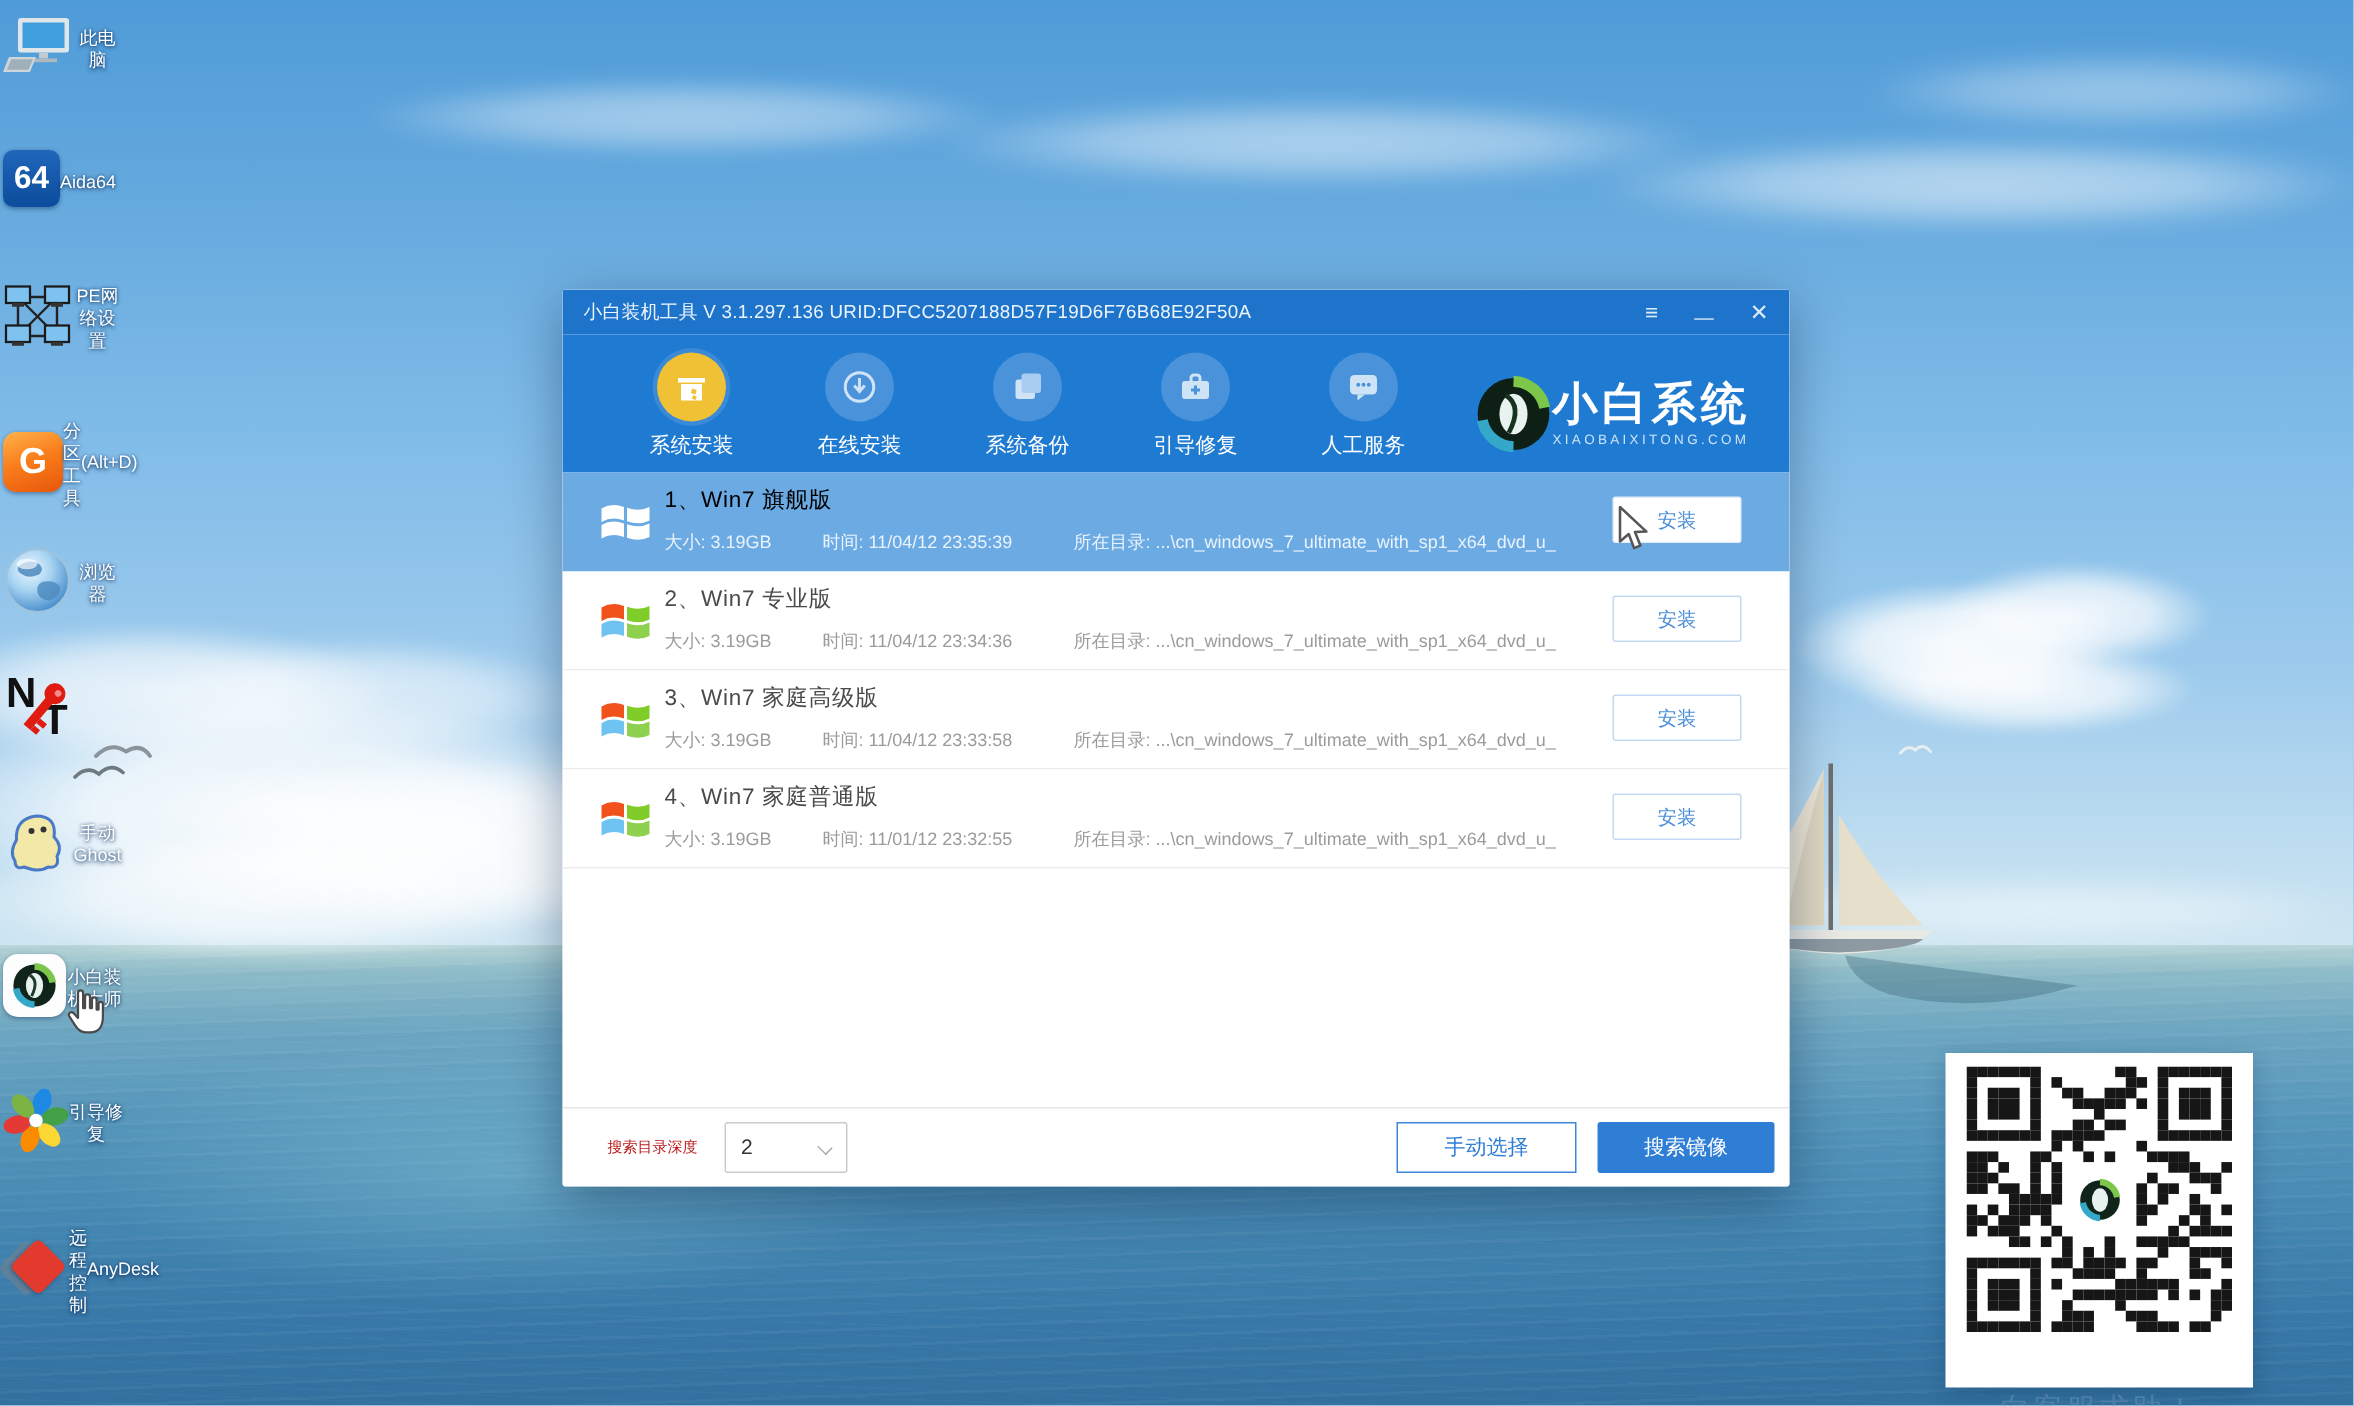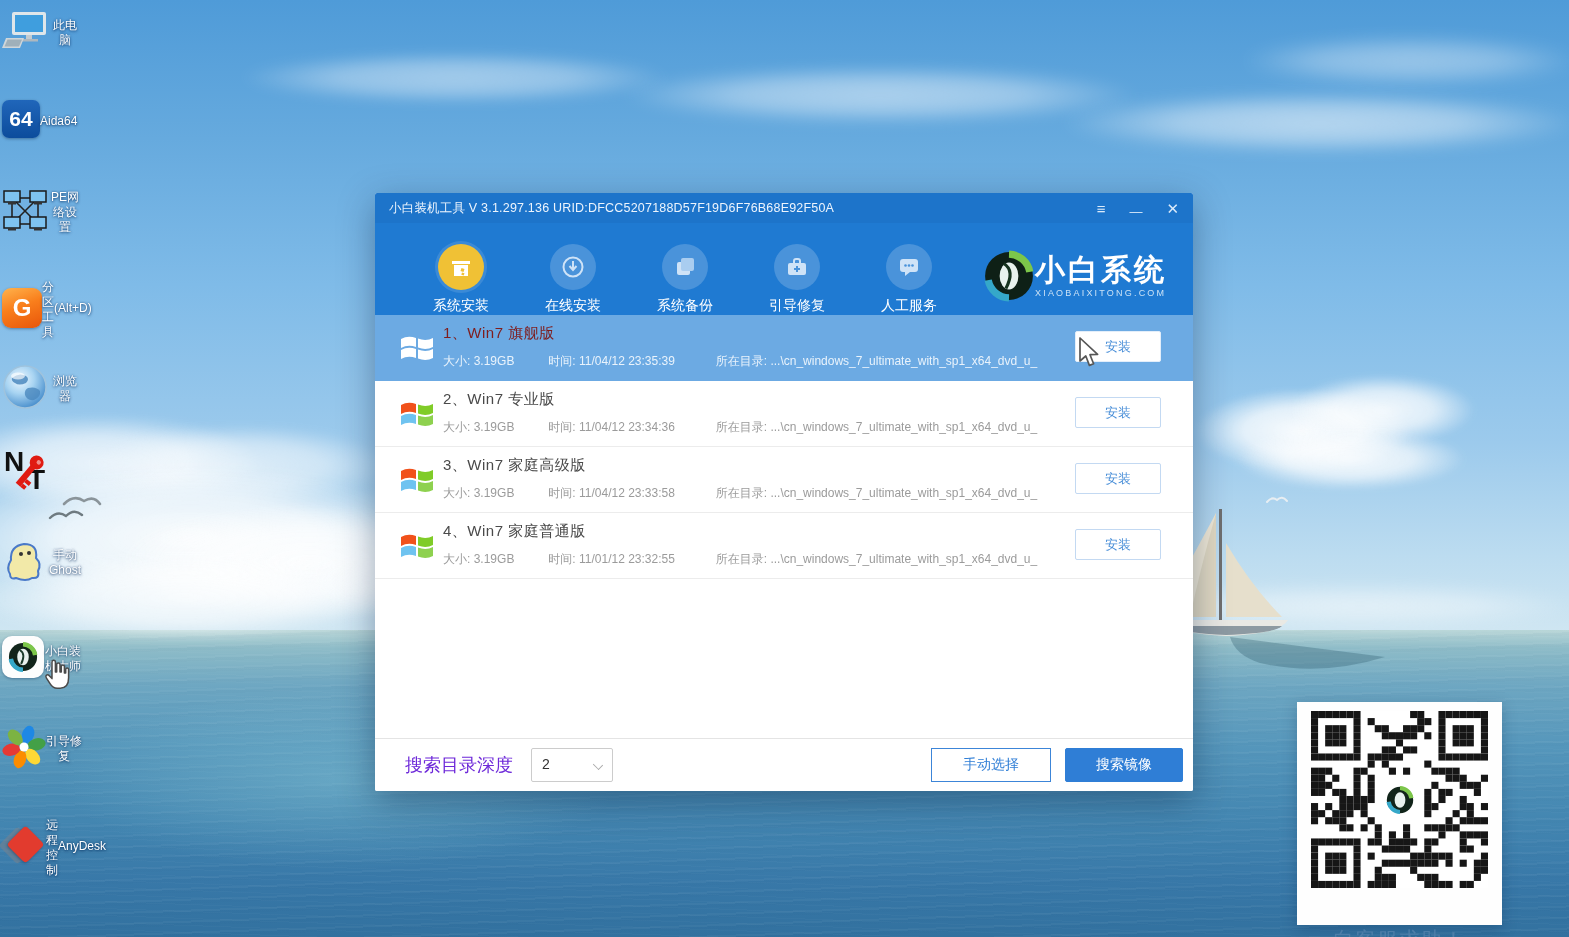--- a/index.html
+++ b/index.html
@@ -45,47 +45,47 @@
   
   .app-window { position:absolute; left:375px; top:193px; width:818px; height:598px; background:#fff;
     box-shadow:0 10px 36px rgba(0,25,60,.38); display:flex; flex-direction:column; border-radius:2px; overflow:hidden; }
   .titlebar { height:30px; flex:0 0 30px; background:#1d74ca; display:flex; align-items:center; padding:0 14px; }
   .titlebar .wtitle { font-size:12.5px; color:#ecf4fd; letter-spacing:.2px; }
   .winctl { margin-left:auto; display:flex; align-items:center; gap:24px; }
   .winctl span { color:#dcebfa; font-size:15px; line-height:1; cursor:pointer; }
   .winctl .min { font-size:13px; transform:translateY(3px); }
 
   .nav { height:92px; flex:0 0 92px; background:#1f7ad2; display:flex; padding:12px 26px 0 30px; }
-  .tab { width:112px; display:flex; flex-direction:column; align-items:center; cursor:pointer;justify-content:flex-end; }
+  .tab { width:112px; display:flex; flex-direction:column; align-items:center; cursor:pointer; }
   .tab .circ { width:46px; height:46px; border-radius:50%; background:#4a93da; display:flex; align-items:center; justify-content:center; }
   .tab.active .circ { background:#f0c135; box-shadow:0 0 0 3px rgba(255,255,255,.12); }
   .tab .tlabel { margin-top:7px; font-size:14px; color:#fff; white-space:nowrap; }
   .brand { margin-left:auto; display:flex; align-items:center; margin-top:2px; }
   .brand .btxt { display:flex; flex-direction:column; }
   .brand .bname { font-size:30px; font-weight:bold; color:#fff; letter-spacing:3px; line-height:1.05; }
   .brand .bsub { font-size:9px; letter-spacing:2.2px; color:#cbe2f6; margin-top:3px; }
 
   .oslist { flex:0 0 264px; }
   .row { position:relative; height:66px; background:#fff; border-bottom:1px solid #ececec; }
   .row.selected { background:#6caae3; border-bottom:none; }
   .row .flag { position:absolute; left:23px; top:15px; }
   .row .rtitle { position:absolute; left:68px; top:9px; font-size:15px; color:#4a4a4a; letter-spacing:.5px; }
-  .row.selected .rtitle { color:#7f1d1d; }
+  .row.selected .rtitle { color:#000000; }
   .row .meta { position:absolute; left:68px; top:38px; font-size:12px; color:#9b9b9b; white-space:nowrap; width:625px; overflow:hidden; }
   .row.selected .meta { color:#e9f3fc; }
   .meta .m-size { display:inline-block; width:102px; }
   .meta .m-time { display:inline-block; width:164px; }
   .install-btn { position:absolute; right:32px; top:16px; width:86px; height:31px; background:#fff; border:1px solid #c3d9f2;
     color:#4a8fd8; font-size:13px; border-radius:2px; cursor:pointer; font-family:inherit; }
   .row.selected .install-btn { border-color:#e3eefa; }
 
   .spacer { flex:1; background:#fff; }
 
   .wfooter { flex:0 0 53px; background:#fff; border-top:1px solid #e4e4e4; display:flex; align-items:center; padding:0 10px 0 30px; }
-  .depth-label { font-size:18px; color:#6d28d9; }
+  .depth-label { font-size:10px; color:#b91c1c; }
   .depth-select { margin-left:18px; position:relative; width:82px; height:34px; border:1px solid #ccc; border-radius:2px;
     font-size:14px; color:#333; padding:7px 10px; cursor:pointer; background:#fff; }
   .depth-select .chev { position:absolute; right:10px; top:12px; width:8px; height:8px; border-right:1.5px solid #aaa; border-bottom:1.5px solid #aaa; transform:rotate(45deg) scale(1,.8); }
   .btn-manual { margin-left:auto; width:120px; height:34px; background:#fff; border:1px solid #3c85d8; color:#2f7ed6;
     font-size:14px; border-radius:0; cursor:pointer; font-family:inherit; }
   .btn-search { margin-left:14px; width:118px; height:34px; background:#2f7ed6; border:1px solid #2f7ed6; color:#fff;
     font-size:14px; border-radius:2px; cursor:pointer; font-family:inherit; }
 
   
   .qr-panel { position:absolute; left:1297px; top:702px; width:205px; height:223px; background:#fefefe;

